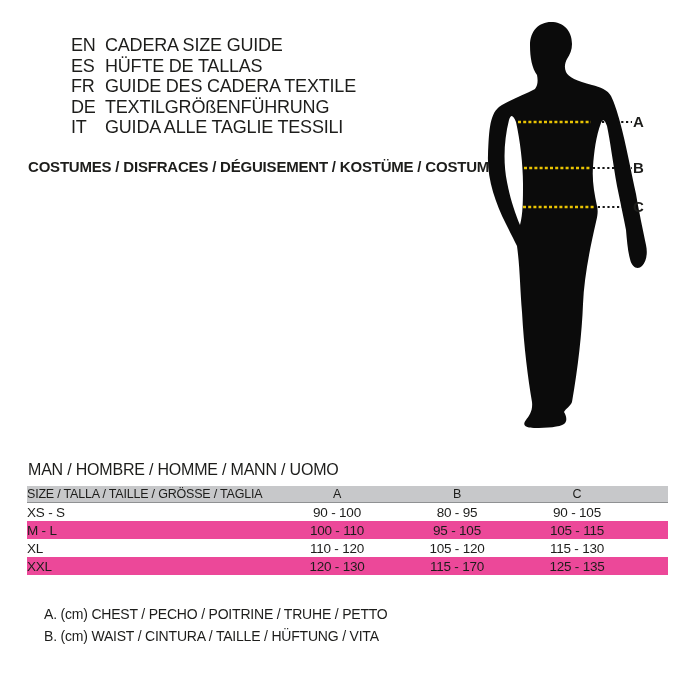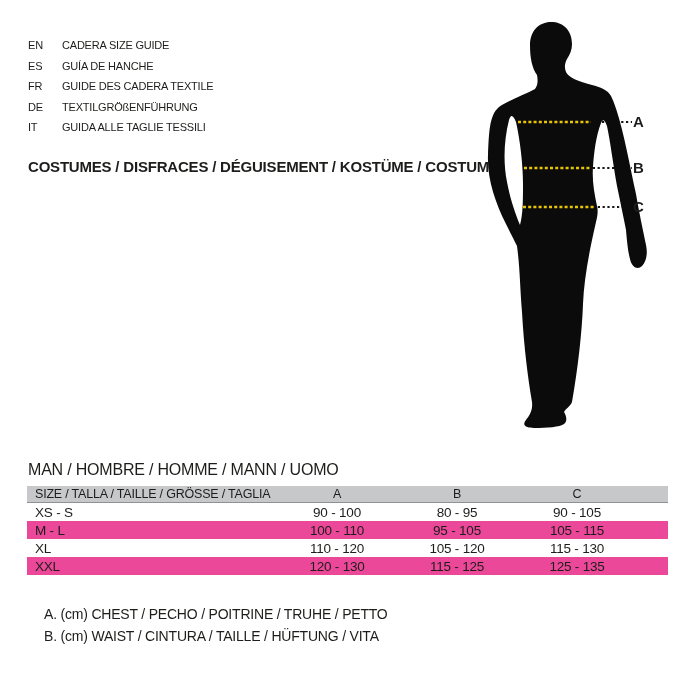--- a/index.html
+++ b/index.html
@@ -3,21 +3,21 @@
 <meta charset="utf-8">
 <style>
   html,body{margin:0;padding:0;}
   body{
     width:700px;height:700px;position:relative;background:#ffffff;
     font-family:"Liberation Sans",sans-serif;color:#1d1d1b;overflow:hidden;
     letter-spacing:-0.2px;
   }
   
   .lang-list{position:absolute;left:28px;top:35px;}
-  .lang-row{display:flex;height:20.5px;line-height:20.5px;font-size:11px;}
+  .lang-row{display:flex;height:20.5px;line-height:20.5px;font-size:18px;margin-left:43px;}
   .lang-code{width:34px;flex:0 0 34px;}
   .category-line{
     position:absolute;left:28px;top:158px;font-size:15px;font-weight:bold;
     white-space:nowrap;
   }
   
   .figure-wrap{position:absolute;left:462px;top:16px;width:200px;height:420px;}
   .figure-wrap svg{display:block;width:200px;height:420px;}
   .marker-label{
     position:absolute;font-size:15px;font-weight:bold;width:16px;text-align:left;
@@ -27,37 +27,37 @@
   .marker-c{left:633px;top:198px;}
   
   .chart-title{position:absolute;left:28px;top:461px;font-size:16px;text-align:right;}
   .size-table{position:absolute;left:27px;top:486px;width:641px;}
   .t-row{
     display:grid;grid-template-columns:250px 120px 120px 120px 31px;
     height:18px;align-items:center;font-size:13.5px;
   }
   .t-head{height:16px;background:#c7c8ca;border-bottom:1px solid #8f9193;font-size:12.5px;}
   .t-row.alt{background:#ec4899;}
-  .cell-size{padding-left:8px;text-align:left;white-space:nowrap;}
+  .cell-size{padding-left:0;text-align:left;white-space:nowrap;}
   .cell-val{text-align:center;}
   
   .legend{position:absolute;left:44px;top:604px;}
   .legend-line{height:21.5px;line-height:21.5px;font-size:14px;white-space:nowrap;}
 </style>
 </head>
 <body>
 
 <div class="lang-list">
   <div class="lang-row">
     <span class="lang-code">EN</span>
     <span class="lang-label">CADERA SIZE GUIDE</span>
   </div>
   <div class="lang-row">
     <span class="lang-code">ES</span>
-    <span class="lang-label">GUÍA DE HANCHE</span>
+    <span class="lang-label">HÜFTE DE TALLAS</span>
   </div>
   <div class="lang-row">
     <span class="lang-code">FR</span>
     <span class="lang-label">GUIDE DES CADERA TEXTILE</span>
   </div>
   <div class="lang-row">
     <span class="lang-code">DE</span>
     <span class="lang-label">TEXTILGRÖßENFÜHRUNG</span>
   </div>
   <div class="lang-row">
@@ -159,21 +159,21 @@
   <div class="t-row">
     <div class="cell-size">XL</div>
     <div class="cell-val">110 - 120</div>
     <div class="cell-val">105 - 120</div>
     <div class="cell-val">115 - 130</div>
     <div></div>
   </div>
   <div class="t-row alt">
     <div class="cell-size">XXL</div>
     <div class="cell-val">120 - 130</div>
-    <div class="cell-val">115 - 125</div>
+    <div class="cell-val">115 - 170</div>
     <div class="cell-val">125 - 135</div>
     <div></div>
   </div>
 </div>
 
 <div class="legend">
   <div class="legend-line">A. (cm) CHEST / PECHO / POITRINE / TRUHE / PETTO</div>
   <div class="legend-line">B. (cm) WAIST / CINTURA / TAILLE / HÜFTUNG / VITA</div>
 </div>
 

